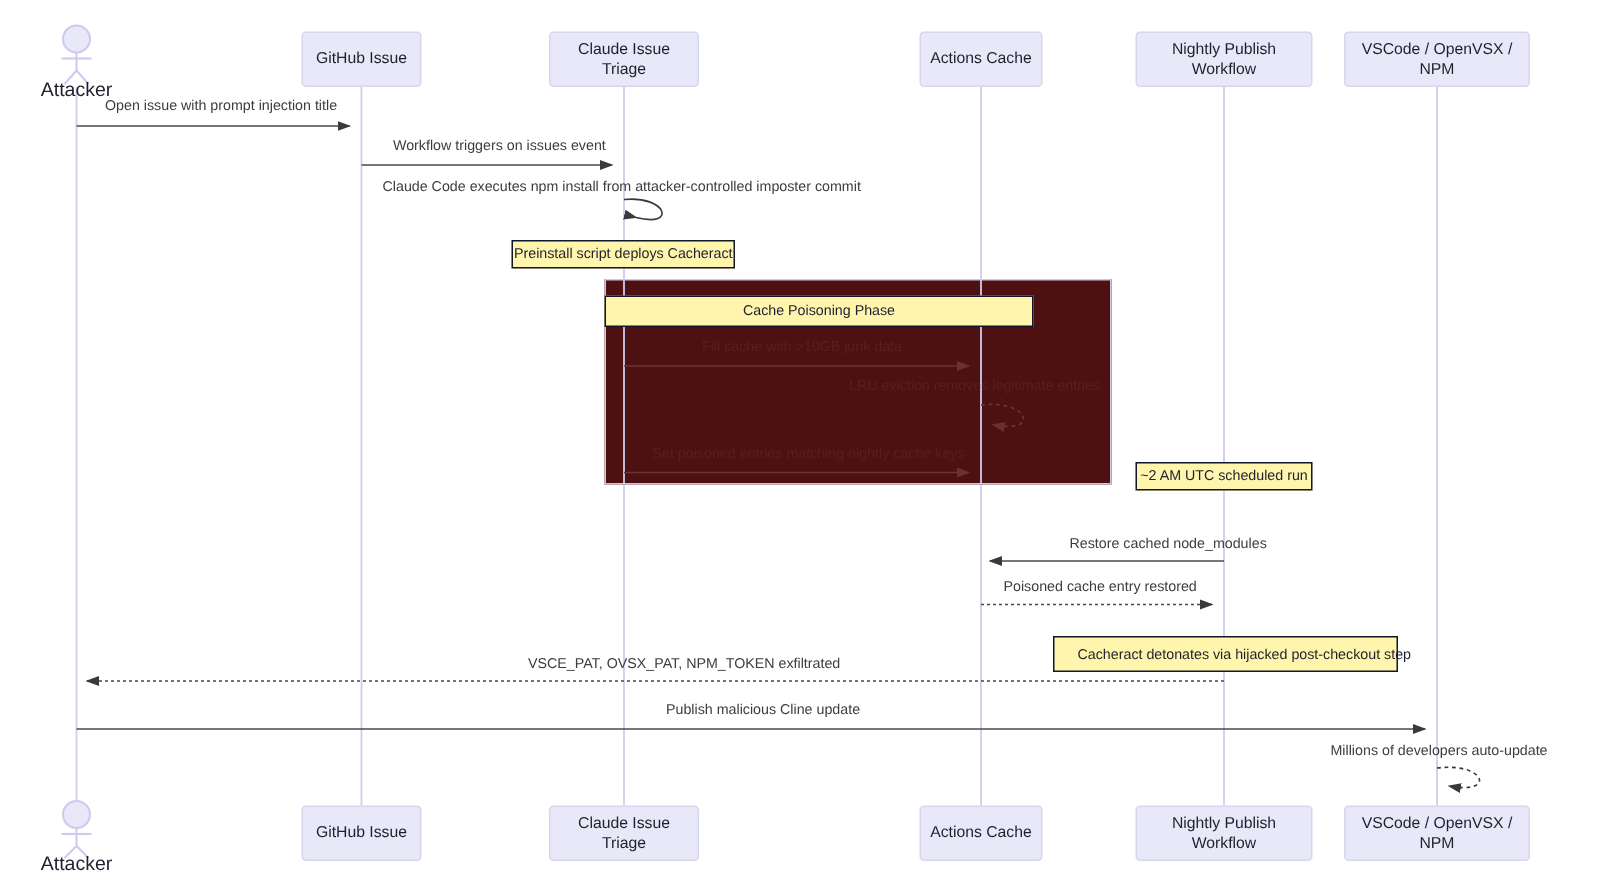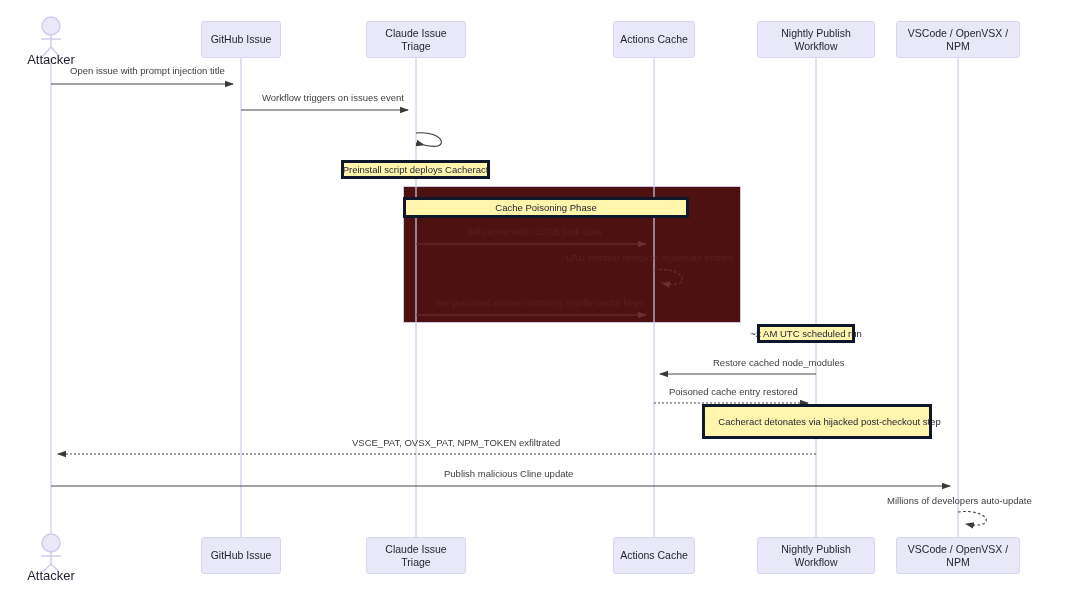--- a/index.html
+++ b/index.html
@@ -59,21 +59,21 @@
     font-family: Liberation Sans, sans-serif;
   }
   .msg-label.dim {
     color: #5c2a2a;
     opacity: 0.62;
   }
   .note-box {
     position: absolute;
     box-sizing: border-box;
     background: #fff5ad;
-    border: 3px solid #0f172a;
+    border: 1px solid #0f172a;
     display: flex;
     align-items: center;
     justify-content: center;
     font-size: 9.5px;
     color: #1f1f2e;
     font-family: "Liberation Sans", sans-serif;
     white-space: nowrap;
     padding: 0 8px;
   }
   .phase-block {
@@ -199,32 +199,33 @@
   <div class="participant-box" style="left:757px; top:537px; width:118px; height:37px;">
     <span>Nightly Publish Workflow</span>
   </div>
   <div class="participant-box" style="left:896px; top:537px; width:124px; height:37px;">
     <span>VSCode / OpenVSX / NPM</span>
   </div>
   <div class="actor-label" style="left:21px; top:568px; width:60px;">Attacker</div>
 
   <div class="msg-label" style="left:70px; top:65px;">Open issue with prompt injection title</div>
   <div class="msg-label" style="left:262px; top:92px;">Workflow triggers on issues event</div>
+  <div class="msg-label" style="left:255px; top:119px;">Claude Code executes npm install from attacker-controlled imposter commit</div>
   <div class="msg-label" style="left:673px; top:357px;margin-left:40px;">Restore cached node_modules</div>
   <div class="msg-label" style="left:669px; top:386px;">Poisoned cache entry restored</div>
   <div class="msg-label" style="left:352px; top:437px;">VSCE_PAT, OVSX_PAT, NPM_TOKEN exfiltrated</div>
   <div class="msg-label" style="left:444px; top:468px;">Publish malicious Cline update</div>
   <div class="msg-label" style="left:887px; top:495px;">Millions of developers auto-update</div>
 
   <div class="note-box" style="left:341px; top:160px; width:149px; height:19px;">
     <span>Preinstall script deploys Cacheract</span>
   </div>
   <div class="note-box" style="left:403px; top:197px; width:286px; height:21px;">
     <span>Cache Poisoning Phase</span>
   </div>
-  <div class="note-box" style="left:757px; top:324px; width:98px; height:19px;">
+  <div class="note-box" style="left:757px; top:308px; width:118px; height:19px;">
     <span>~2 AM UTC scheduled run</span>
   </div>
-  <div class="note-box" style="left:702px; top:404px; width:230px; height:35px;padding-left:33px;">
+  <div class="note-box" style="left:702px; top:424px; width:230px; height:24px;padding-left:33px;">
     <span>Cacheract detonates via hijacked post-checkout step</span>
   </div>
 
 </div>
 
 </body></html>

